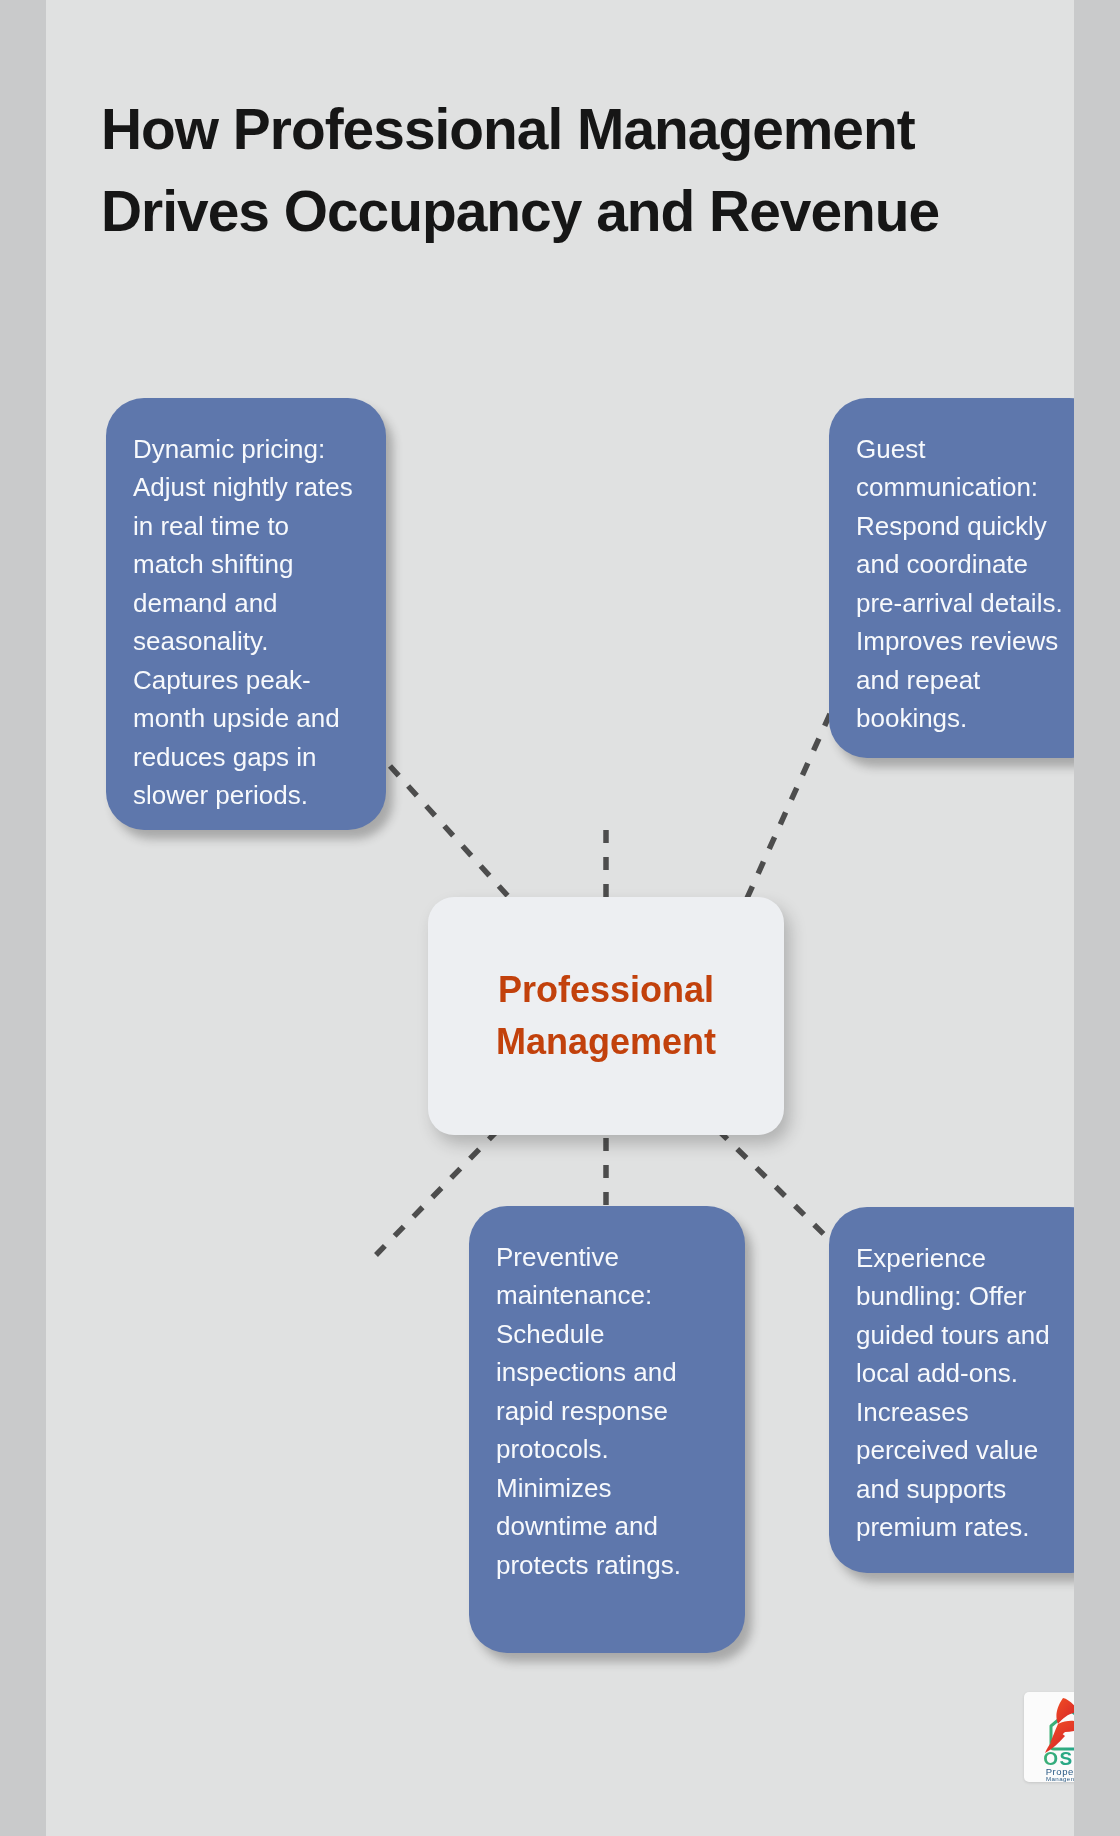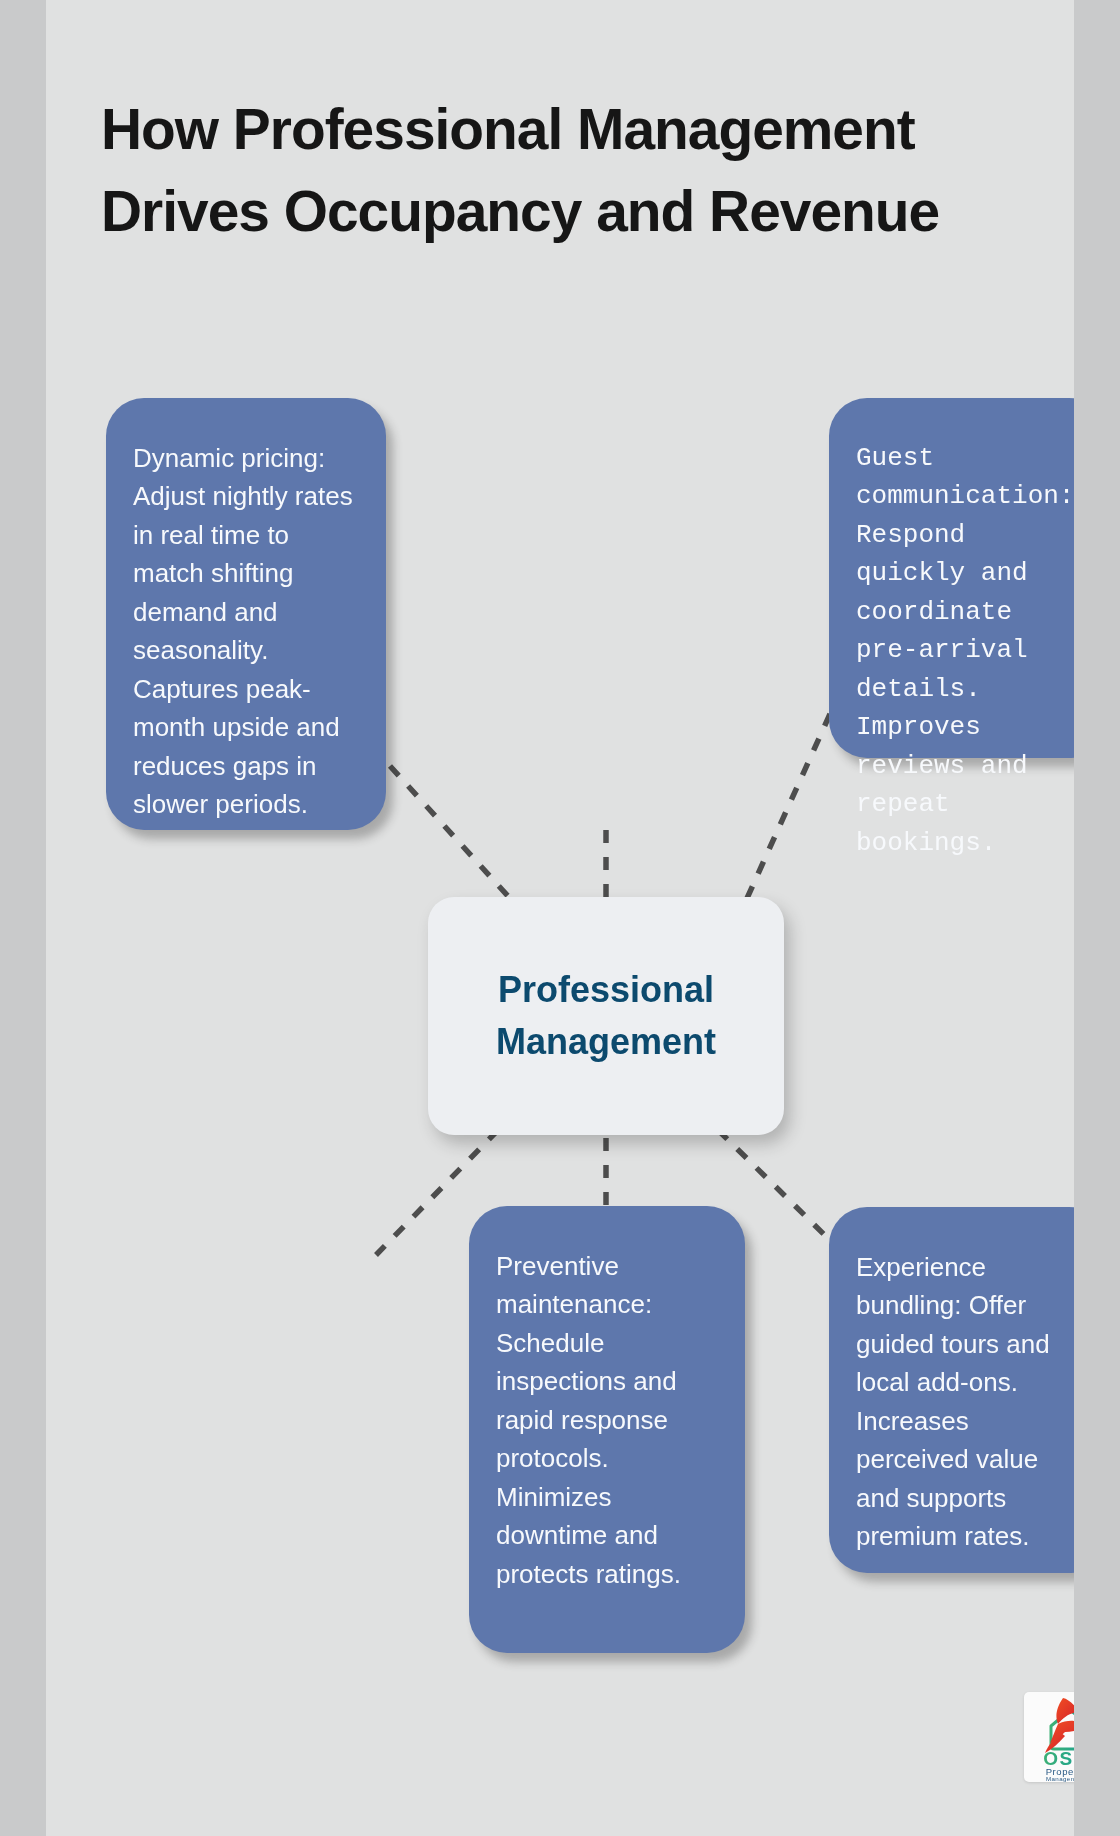--- a/index.html
+++ b/index.html
@@ -32,45 +32,45 @@
   .node {
     position:absolute;
     z-index:2;
     width:280px;
     background:#5e77ac;
     border-radius:38px;
     box-shadow:7px 9px 10px rgba(40,40,40,0.30);
     color:#f7f9fc;
     font-size:26px;
     line-height:1.48;
-    padding:41px 26px 32px 27px;
+    padding:32px 26px 32px 27px;
     box-sizing:border-box;
   }
   .center-node {
     position:absolute;
     z-index:2;
     left:382px; top:897px;
     width:356px; height:238px;
     background:#edeff2;
     border-radius:26px;
     box-shadow:6px 9px 16px rgba(40,40,40,0.25);
     display:flex; align-items:center; justify-content:center;
     text-align:center;
   }
   .center-node .label {
     font-size:36px;
     font-weight:700;
-    color:#0c4a6e;
+    color:#c2410c;
     line-height:1.45;
     width:240px;
   }
   
   .n1 { left:60px;  top:398px; height:432px; }
   .n2 { left:423px; top:397px; height:426px; width:276px; }
-  .n3 { left:783px; top:398px; height:360px; width:278px;font-family:Liberation Mono, monospace; }
+  .n3 { left:783px; top:398px; height:360px; width:278px; }
   .n4 { left:60px;  top:1207px; height:443px; }
   .n5 { left:423px; top:1206px; height:447px; width:276px; }
   .n6 { left:783px; top:1207px; height:366px; width:278px; }
   .logo-tile {
     position:absolute;
     z-index:2;
     left:978px; top:1692px;
     width:84px; height:90px;
     background:#fbfbfb;
     border-radius:5px;

